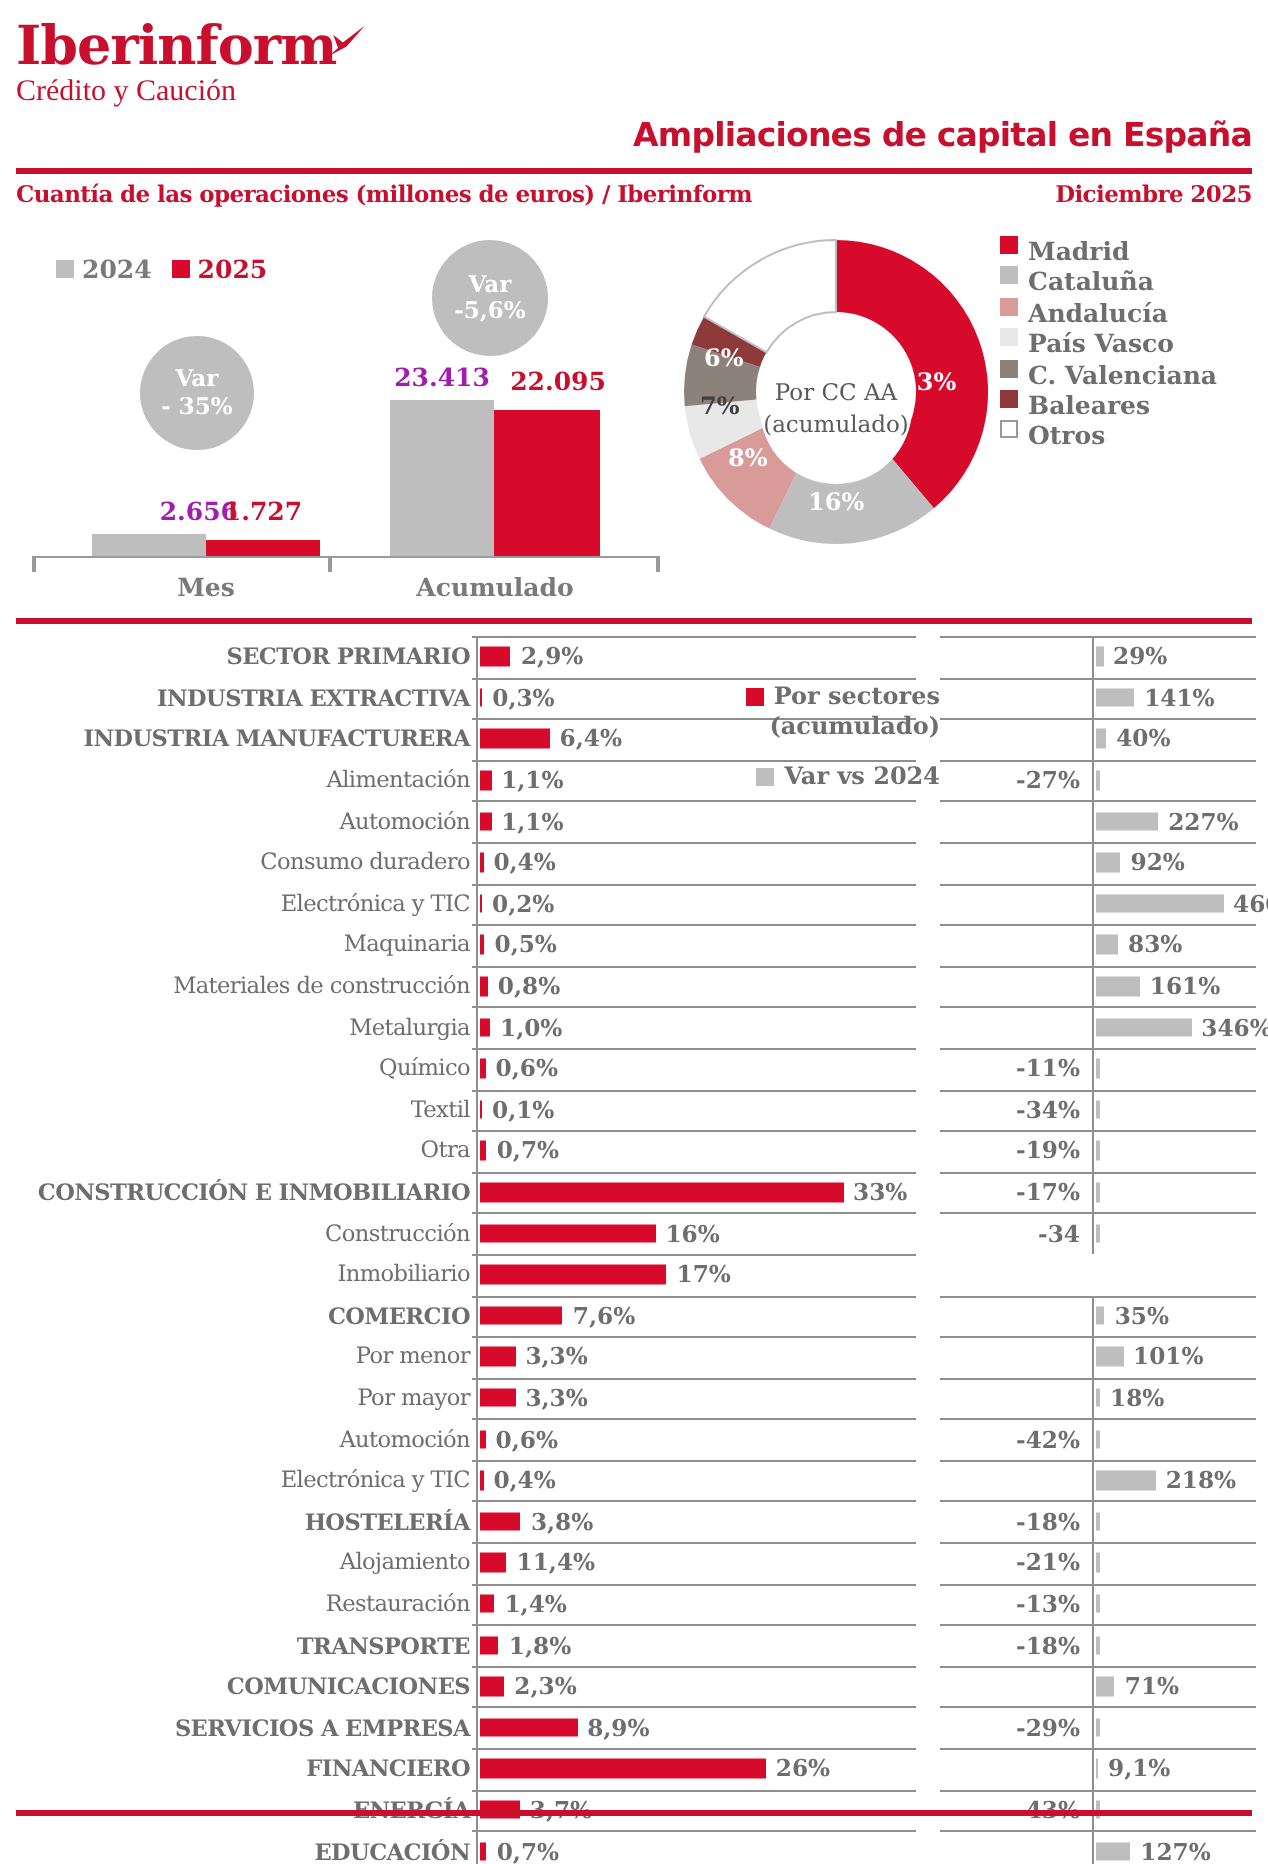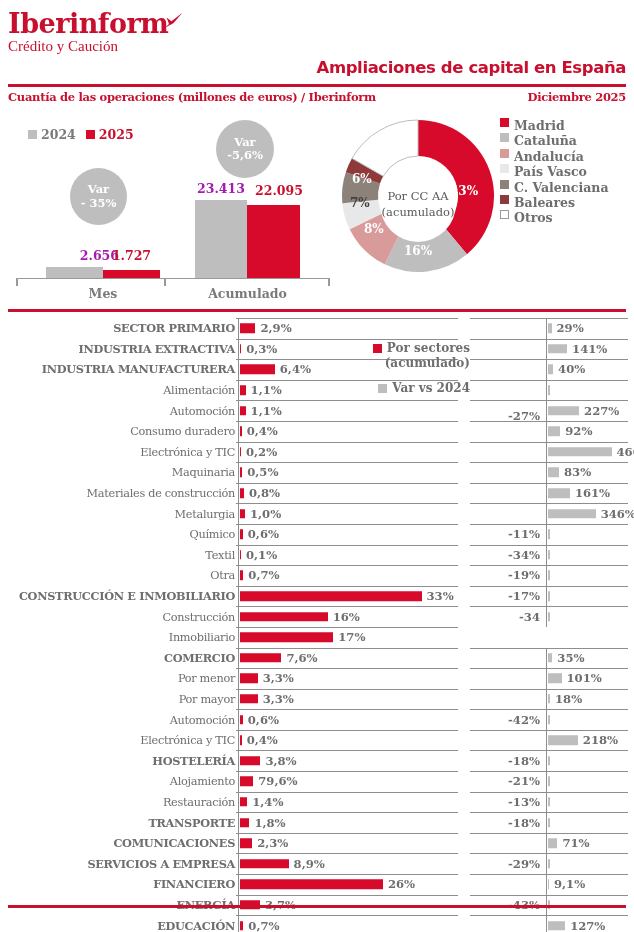--- a/index.html
+++ b/index.html
@@ -300,21 +300,21 @@
         <div class="cell-left">
           <div class="grid-top"></div>
           <div class="axis-v" style="left: 2px;"></div>
           <div class="hbar red" style="left: 3.5px; width: 6.06667px;"></div>
           <div class="hval" style="left: 14.5667px;">1,1%</div>
         </div>
         <div class="cell-right">
           <div class="grid-top"></div>
           <div class="axis-v" style="left: 76px;"></div>
           <div class="hbar gray" style="left: 77.5px; width: 2px;"></div>
-          <div class="hval" style="right: 88px; margin-top: 26px;">-27%</div>
+          <div class="hval" style="right: 88px;">-27%</div>
         </div>
       </div>
       <div class="trow">
         <div class="tlabel">Automoción</div>
         <div class="cell-left">
           <div class="grid-top"></div>
           <div class="axis-v" style="left: 2px;"></div>
           <div class="hbar red" style="left: 3.5px; width: 6.06667px;"></div>
           <div class="hval" style="left: 14.5667px;">1,1%</div>
         </div>
@@ -573,21 +573,21 @@
           <div class="hbar gray" style="left: 77.5px; width: 2px;"></div>
           <div class="hval" style="right: 88px;">-18%</div>
         </div>
       </div>
       <div class="trow">
         <div class="tlabel">Alojamiento</div>
         <div class="cell-left">
           <div class="grid-top"></div>
           <div class="axis-v" style="left: 2px;"></div>
           <div class="hbar red" style="left: 3.5px; width: 13.7879px;"></div>
-          <div class="hval" style="left: 22.2879px;">79,6%</div>
+          <div class="hval" style="left: 22.2879px;">11,4%</div>
         </div>
         <div class="cell-right">
           <div class="grid-top"></div>
           <div class="axis-v" style="left: 76px;"></div>
           <div class="hbar gray" style="left: 77.5px; width: 2px;"></div>
           <div class="hval" style="right: 88px;">-21%</div>
         </div>
       </div>
       <div class="trow">
         <div class="tlabel">Restauración</div>

